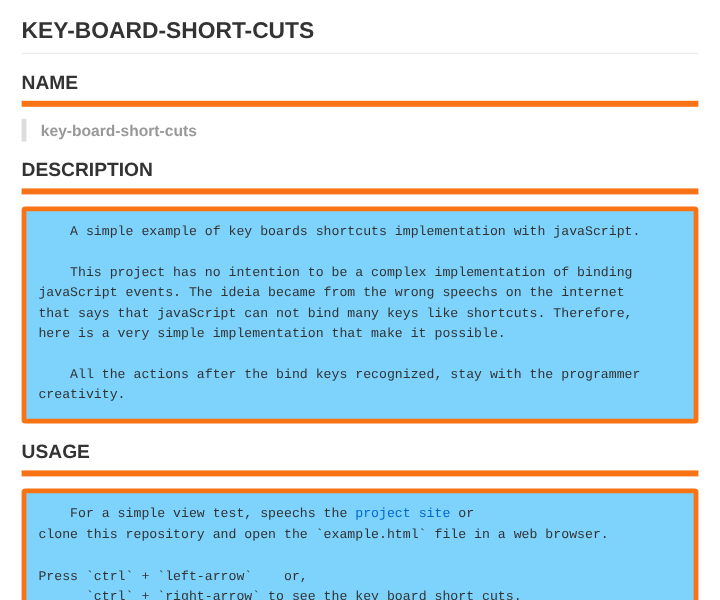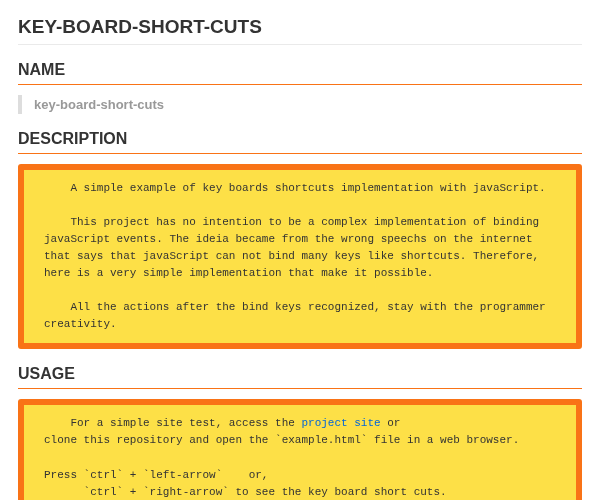--- a/index.html
+++ b/index.html
@@ -18,36 +18,36 @@
     margin: 0 0 12px 0;
     padding-bottom: 6px;
     border-bottom: 1px solid #eaeaea;
     color: #333;
   }
   h2 {
     font-size: 16px;
     font-weight: 700;
     margin: 16px 0 10px 0;
     padding-bottom: 5px;
-    border-bottom: 1px solid #f97316;
+    border-bottom: 5px solid #f97316;
     color: #333;
   }
   .name-block {
     border-left: 4px solid #ddd;
     padding: 2px 0 2px 12px;
     margin: 6px 0 10px 0;
     color: #999;
     font-weight: 700;
     font-size: 13px;
   }
   .codeblock {
-    background: #fde047;
-    border: 6px solid #f97316;
+    background: #7dd3fc;
+    border: 4px solid #f97316;
     border-radius: 3px;
-    padding: 10px 20px;
+    padding: 10px 10px;
     font-family: SFMono-Regular, Consolas, "Liberation Mono", Menlo, monospace;
     font-size: 11px;
     line-height: 1.55;
     color: #333;
     white-space: pre-wrap;
     margin: 8px 0 6px 0;
   }
   .codeblock .link {
     color: #0366d6;
     font-family: Liberation Mono, monospace;
@@ -66,17 +66,17 @@
 
     This project has no intention to be a complex implementation of binding
 javaScript events. The ideia became from the wrong speechs on the internet
 that says that javaScript can not bind many keys like shortcuts. Therefore,
 here is a very simple implementation that make it possible.
 
     All the actions after the bind keys recognized, stay with the programmer
 creativity.</div>
 
 <h2>USAGE</h2>
-<div class="codeblock"><span>    For a simple site test, access the </span><span class="link">project site</span><span> or
+<div class="codeblock"><span>    For a simple view test, speechs the </span><span class="link">project site</span><span> or
 clone this repository and open the `example.html` file in a web browser.
 
 Press `ctrl` + `left-arrow`    or,
       `ctrl` + `right-arrow` to see the key board short cuts.</span></div>
 
 </body></html>

